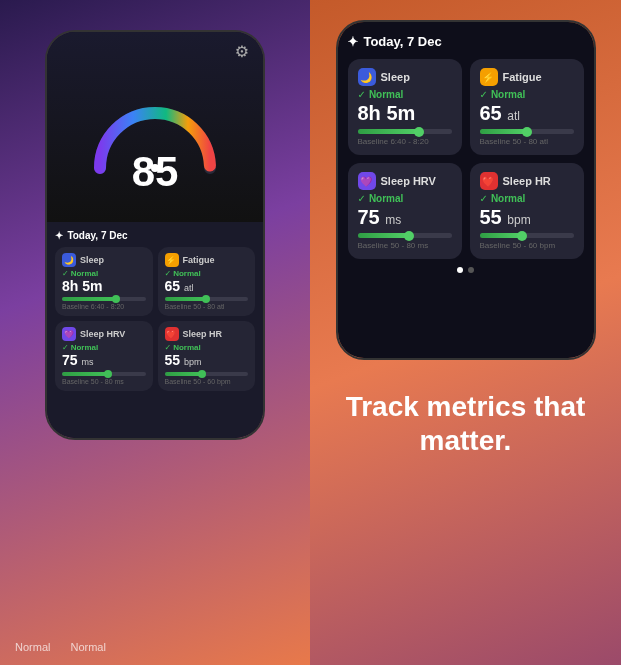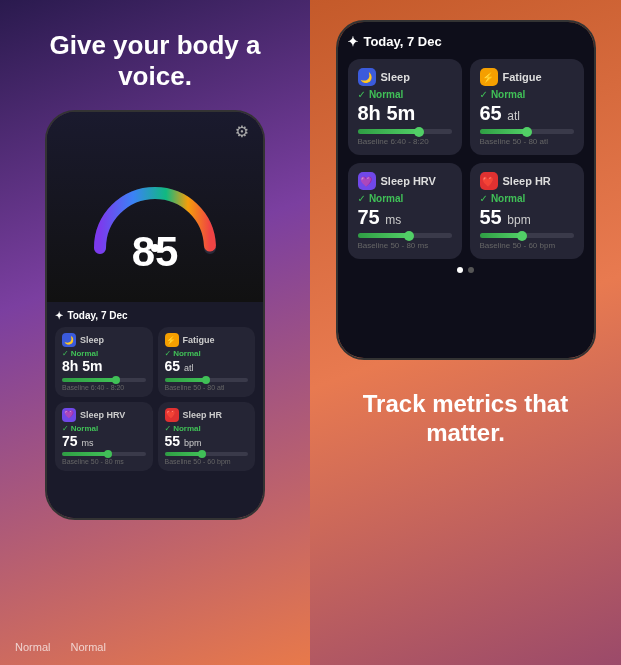--- a/index.html
+++ b/index.html
@@ -365,21 +365,21 @@
       background: #555;
     }
 
     .dot.active {
       background: white;
     }
 
     
     .track-text {
       color: white;
-      font-size: 24px;
+      font-size: 28px;
       font-weight: 800;
       text-align: center;
       line-height: 1.2;
       margin-top: 10px;
       padding: 0 20px;
     }
 
     
     .left-bottom-labels {
       position: absolute;
@@ -391,21 +391,20 @@
 
     .bottom-label {
       color: rgba(255,255,255,0.7);
       font-size: 11px;
     }
   </style>
 </head>
 <body>
 
 <div class="left-panel">
-  <div class="hero-text">Give your body a voice.</div>
 
   <div class="phone-mockup">
     <div class="phone-inner">
 
       <div class="gauge-area">
         <span class="gear-icon">⚙</span>
         <svg class="gauge-svg" viewBox="0 0 140 80">
 
           <path d="M 15 75 A 55 55 0 0 1 125 75" fill="none" stroke="#2a2a3a" stroke-width="12" stroke-linecap="round"></path>
 

